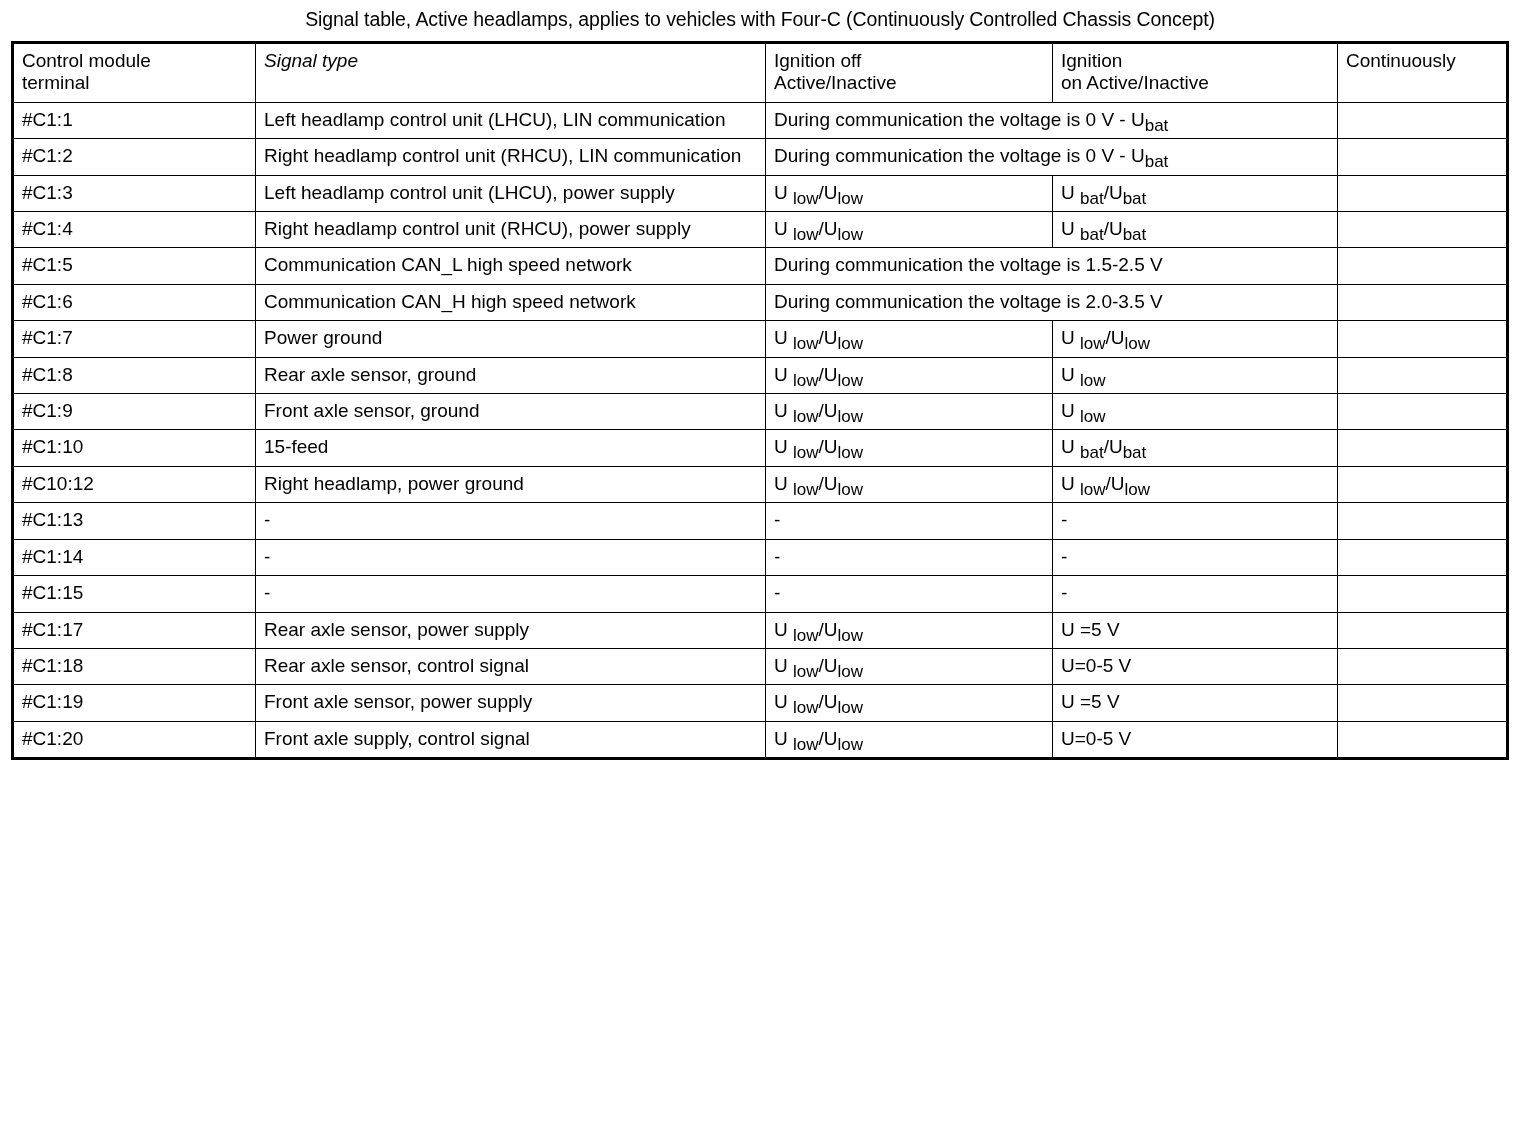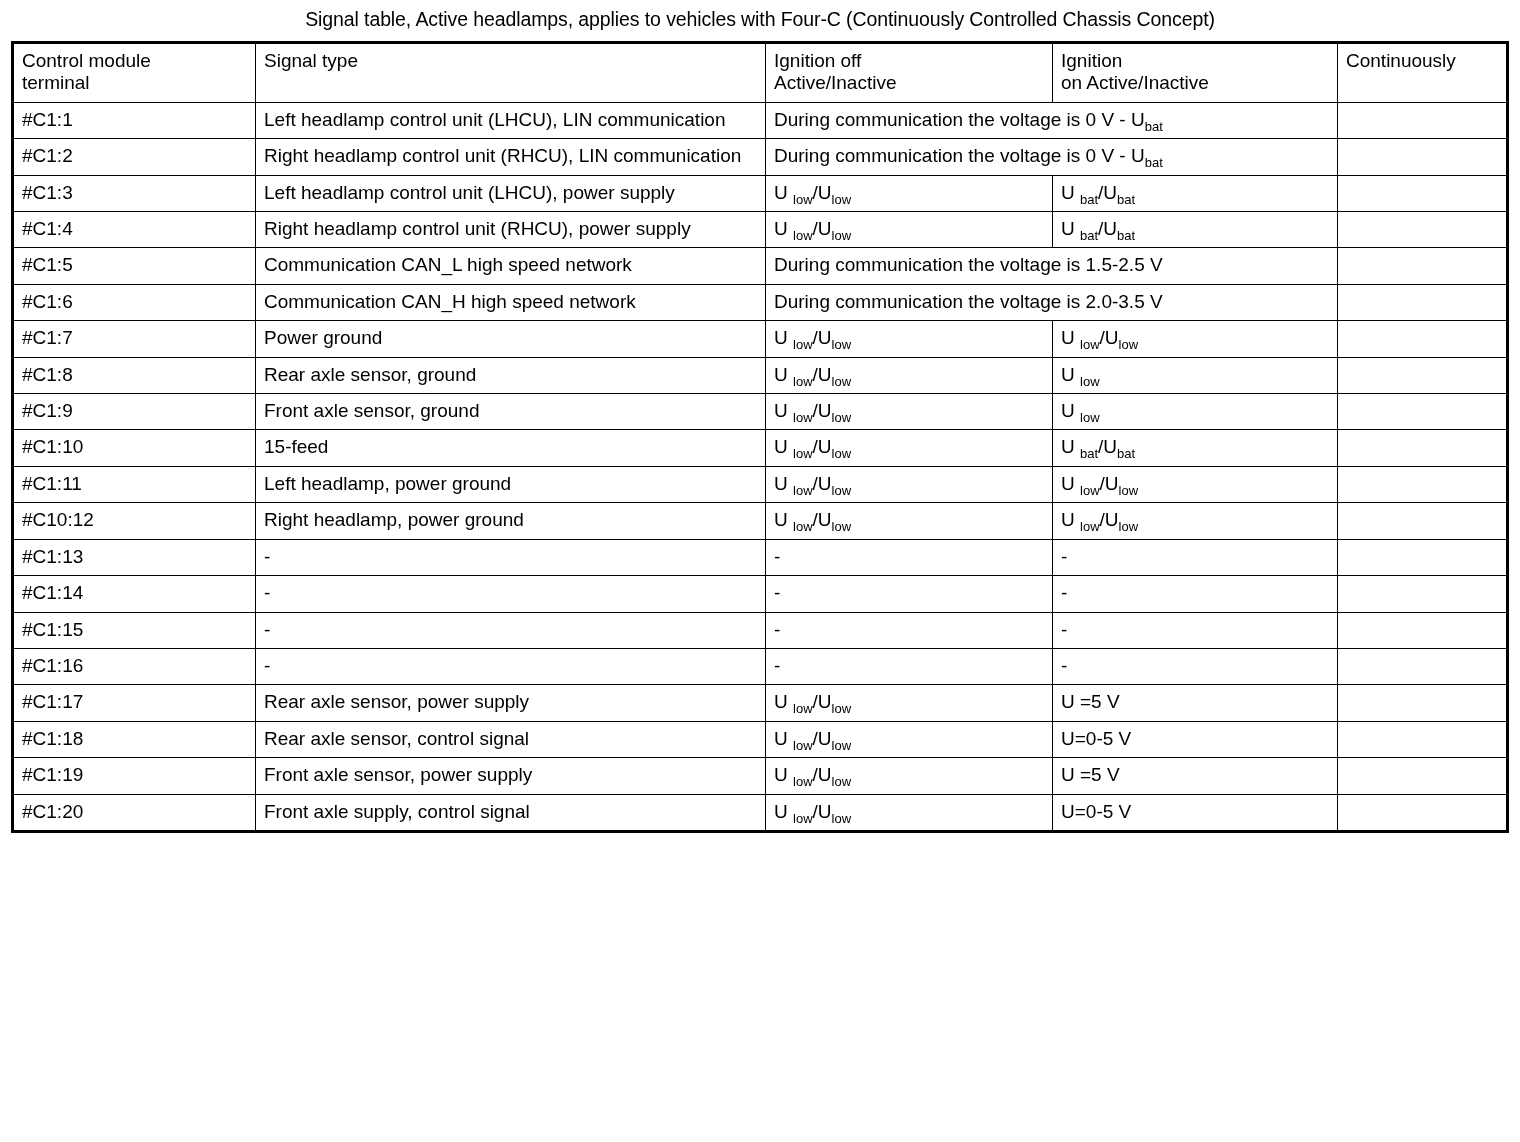--- a/index.html
+++ b/index.html
@@ -45,29 +45,30 @@
     box-sizing: border-box;
   }
   thead th {
     font-weight: bold;
     border-bottom: 3px solid #000;
     padding-top: 7px;
     padding-bottom: 9px;
   }
   th.th-signal {
     text-align: center;
+    font-style: italic;
   }
   col.c-term { width: 243px; }
   col.c-sig  { width: 510px; }
   col.c-off  { width: 287px; }
   col.c-on   { width: 285px; }
   col.c-misc { width: 170px; }
 
   .sub {
-    font-size: 13px;
+    font-size: 17px;
     vertical-align: sub;
     line-height: 0;
   }
   td.span-comm {
     
   }
   tbody td {
     height: 1px;
   }
 </style>
@@ -156,27 +157,20 @@
           <td></td>
         </tr>
         <tr>
           <td>#C1:10</td>
           <td>15-feed</td>
           <td><span>U</span> <span class="sub">low</span><span>/U</span><span class="sub">low</span></td>
           <td><span>U</span> <span class="sub">bat</span><span>/U</span><span class="sub">bat</span></td>
           <td></td>
         </tr>
         <tr>
-          <td>#C1:11</td>
-          <td>Left headlamp, power ground</td>
-          <td><span>U</span> <span class="sub">low</span><span>/U</span><span class="sub">low</span></td>
-          <td><span>U</span> <span class="sub">low</span><span>/U</span><span class="sub">low</span></td>
-          <td></td>
-        </tr>
-        <tr>
           <td>#C10:12</td>
           <td>Right headlamp, power ground</td>
           <td><span>U</span> <span class="sub">low</span><span>/U</span><span class="sub">low</span></td>
           <td><span>U</span> <span class="sub">low</span><span>/U</span><span class="sub">low</span></td>
           <td></td>
         </tr>
         <tr>
           <td>#C1:13</td>
           <td>-</td>
           <td><span>-</span></td>
@@ -191,27 +185,20 @@
           <td></td>
         </tr>
         <tr>
           <td>#C1:15</td>
           <td>-</td>
           <td><span>-</span></td>
           <td><span>-</span></td>
           <td></td>
         </tr>
         <tr>
-          <td>#C1:16</td>
-          <td>-</td>
-          <td><span>-</span></td>
-          <td><span>-</span></td>
-          <td></td>
-        </tr>
-        <tr>
           <td>#C1:17</td>
           <td>Rear axle sensor, power supply</td>
           <td><span>U</span> <span class="sub">low</span><span>/U</span><span class="sub">low</span></td>
           <td><span>U =5 V</span></td>
           <td></td>
         </tr>
         <tr>
           <td>#C1:18</td>
           <td>Rear axle sensor, control signal</td>
           <td><span>U</span> <span class="sub">low</span><span>/U</span><span class="sub">low</span></td>

